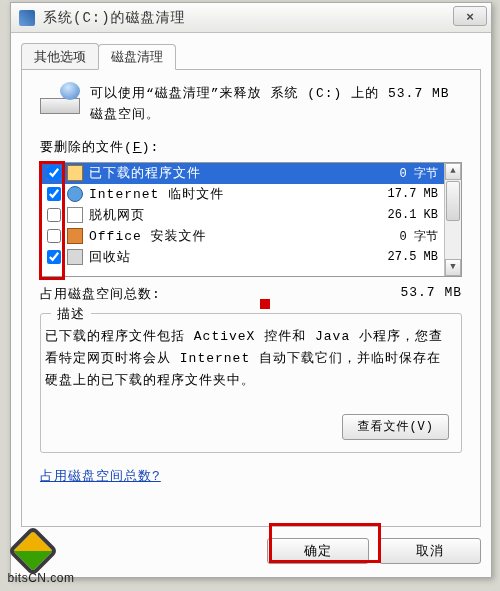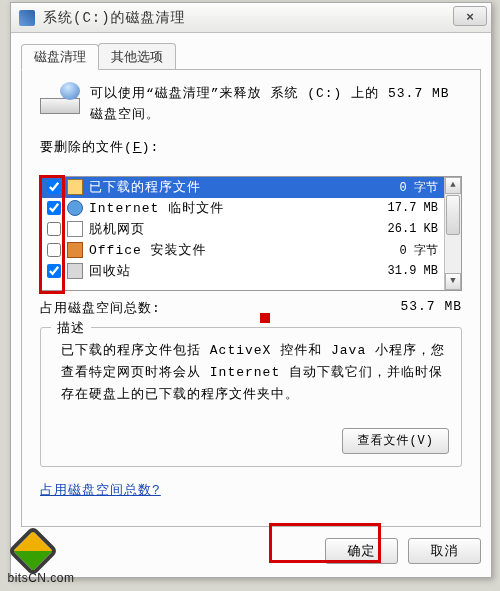--- a/index.html
+++ b/index.html
@@ -62,21 +62,21 @@
   .drive-icon::before {
     content:""; position:absolute; left:0; bottom:0; width:38px; height:14px;
     background:linear-gradient(#f5f5f5,#cfcfcf); border:1px solid #888;
   }
   .drive-icon::after {
     content:""; position:absolute; right:-2px; top:-2px; width:20px; height:18px;
     background:radial-gradient(circle at 40% 30%, #cfe7ff, #4a82c8);
     border-radius:50%;
   }
   .intro-text { line-height:1.6; letter-spacing:1px; }
-  .label-row { letter-spacing:1px; margin:4px 0 20px 0; }
+  .label-row { letter-spacing:1px; margin:4px 0 6px 0; }
   .label-row .key { text-decoration:underline; }
   .listbox {
     position:relative;
     border:1px solid #9a9a9a; background:#fff;
     height:115px; display:flex;
   }
   .checkcol-hi {
     position:absolute; left:-2px; top:-2px; width:26px; height:119px;
     border:3px solid #d40000; z-index:5; pointer-events:none;
   }
@@ -110,42 +110,42 @@
   .scroll .thumb { position:absolute; left:1px; right:1px; top:1px; height:40px;
     background:linear-gradient(#f8f8f8,#d6d6d6); border:1px solid #aaa; border-radius:2px; }
   .space-row {
     display:flex; margin:8px 0 10px 0; letter-spacing:1px;
   }
   .space-row .lab { flex:1; }
   .space-row .val { font-family:"Courier New",monospace;margin-left:39px; }
   .red-sq { width:10px; height:10px; background:#d40000; position:absolute; }
   .group {
     border:1px solid #c0c0c0; border-radius:3px;
-    padding:12px 12px 10px 20px; margin-top:4px; position:relative;
+    padding:12px 12px 10px 4px; margin-top:4px; position:relative;
     min-height:140px;
   }
   .group .legend {
     position:absolute; top:-9px; left:10px; background:#fcfcfc; padding:0 6px; letter-spacing:1px;
   }
   .group .desc { line-height:1.7; letter-spacing:1px; margin-bottom:30px; }
   .viewfiles {
     position:absolute; right:12px; bottom:12px;
     height:26px; padding:0 14px;
     background:linear-gradient(#fefefe,#e3e3e3);
     border:1px solid #9a9a9a; border-radius:3px;
     display:flex; align-items:center; letter-spacing:1px;
     font-family:inherit; font-size:12px;
   }
   .link { display:inline-block; margin-top:14px; color:#1646b8; text-decoration:underline; letter-spacing:1px; cursor:pointer; }
   .footer {
     position:absolute; left:10px; right:10px; bottom:10px; height:32px;
     display:flex; justify-content:flex-end; align-items:center;
   }
   .footer button {
-    height:26px; width:73px; margin-left:10px;
+    height:26px; width:102px; margin-left:10px;
     background:linear-gradient(#fefefe,#e3e3e3);
     border:1px solid #9a9a9a; border-radius:3px;
     font-family:inherit; font-size:13px; letter-spacing:1px;
   }
   .ok-hi {
     position:absolute; right:100px; bottom:4px; width:112px; height:40px;
     border:3px solid #d40000; pointer-events:none;
   }
   .logo {
     position:absolute; left:-6px; bottom:2px; width:78px; height:56px; z-index:10;
@@ -166,22 +166,22 @@
 
   <div class="titlebar">
     <div class="ticon"></div>
     <div class="title">系统(C:)的磁盘清理</div>
     <div class="close-slot">×</div>
   </div>
 
   <div class="body">
 
     <div class="tabstrip">
+      <div class="tab">其他选项</div>
       <div class="tab active">磁盘清理</div>
-      <div class="tab">其他选项</div>
     </div>
 
     <div class="tabpanel">
 
       <div class="intro">
         <div class="drive-icon"></div>
         <div class="intro-text">可以使用“磁盘清理”来释放 系统 (C:) 上的 53.7 MB 磁盘空间。</div>
       </div>
 
       <div class="label-row">
@@ -212,21 +212,21 @@
           <div class="row">
             <input type="checkbox" style="">
             <span class="ficon office"></span>
             <span class="name">Office 安装文件</span>
             <span class="size">0 字节</span>
           </div>
           <div class="row">
             <input type="checkbox" checked="" style="">
             <span class="ficon recycle"></span>
             <span class="name">回收站</span>
-            <span class="size">31.9 MB</span>
+            <span class="size">27.5 MB</span>
           </div>
         </div>
         <div class="scroll">
           <div class="btn">▲</div>
           <div class="track">
             <div class="thumb"></div>
           </div>
           <div class="btn">▼</div>
         </div>
       </div>

